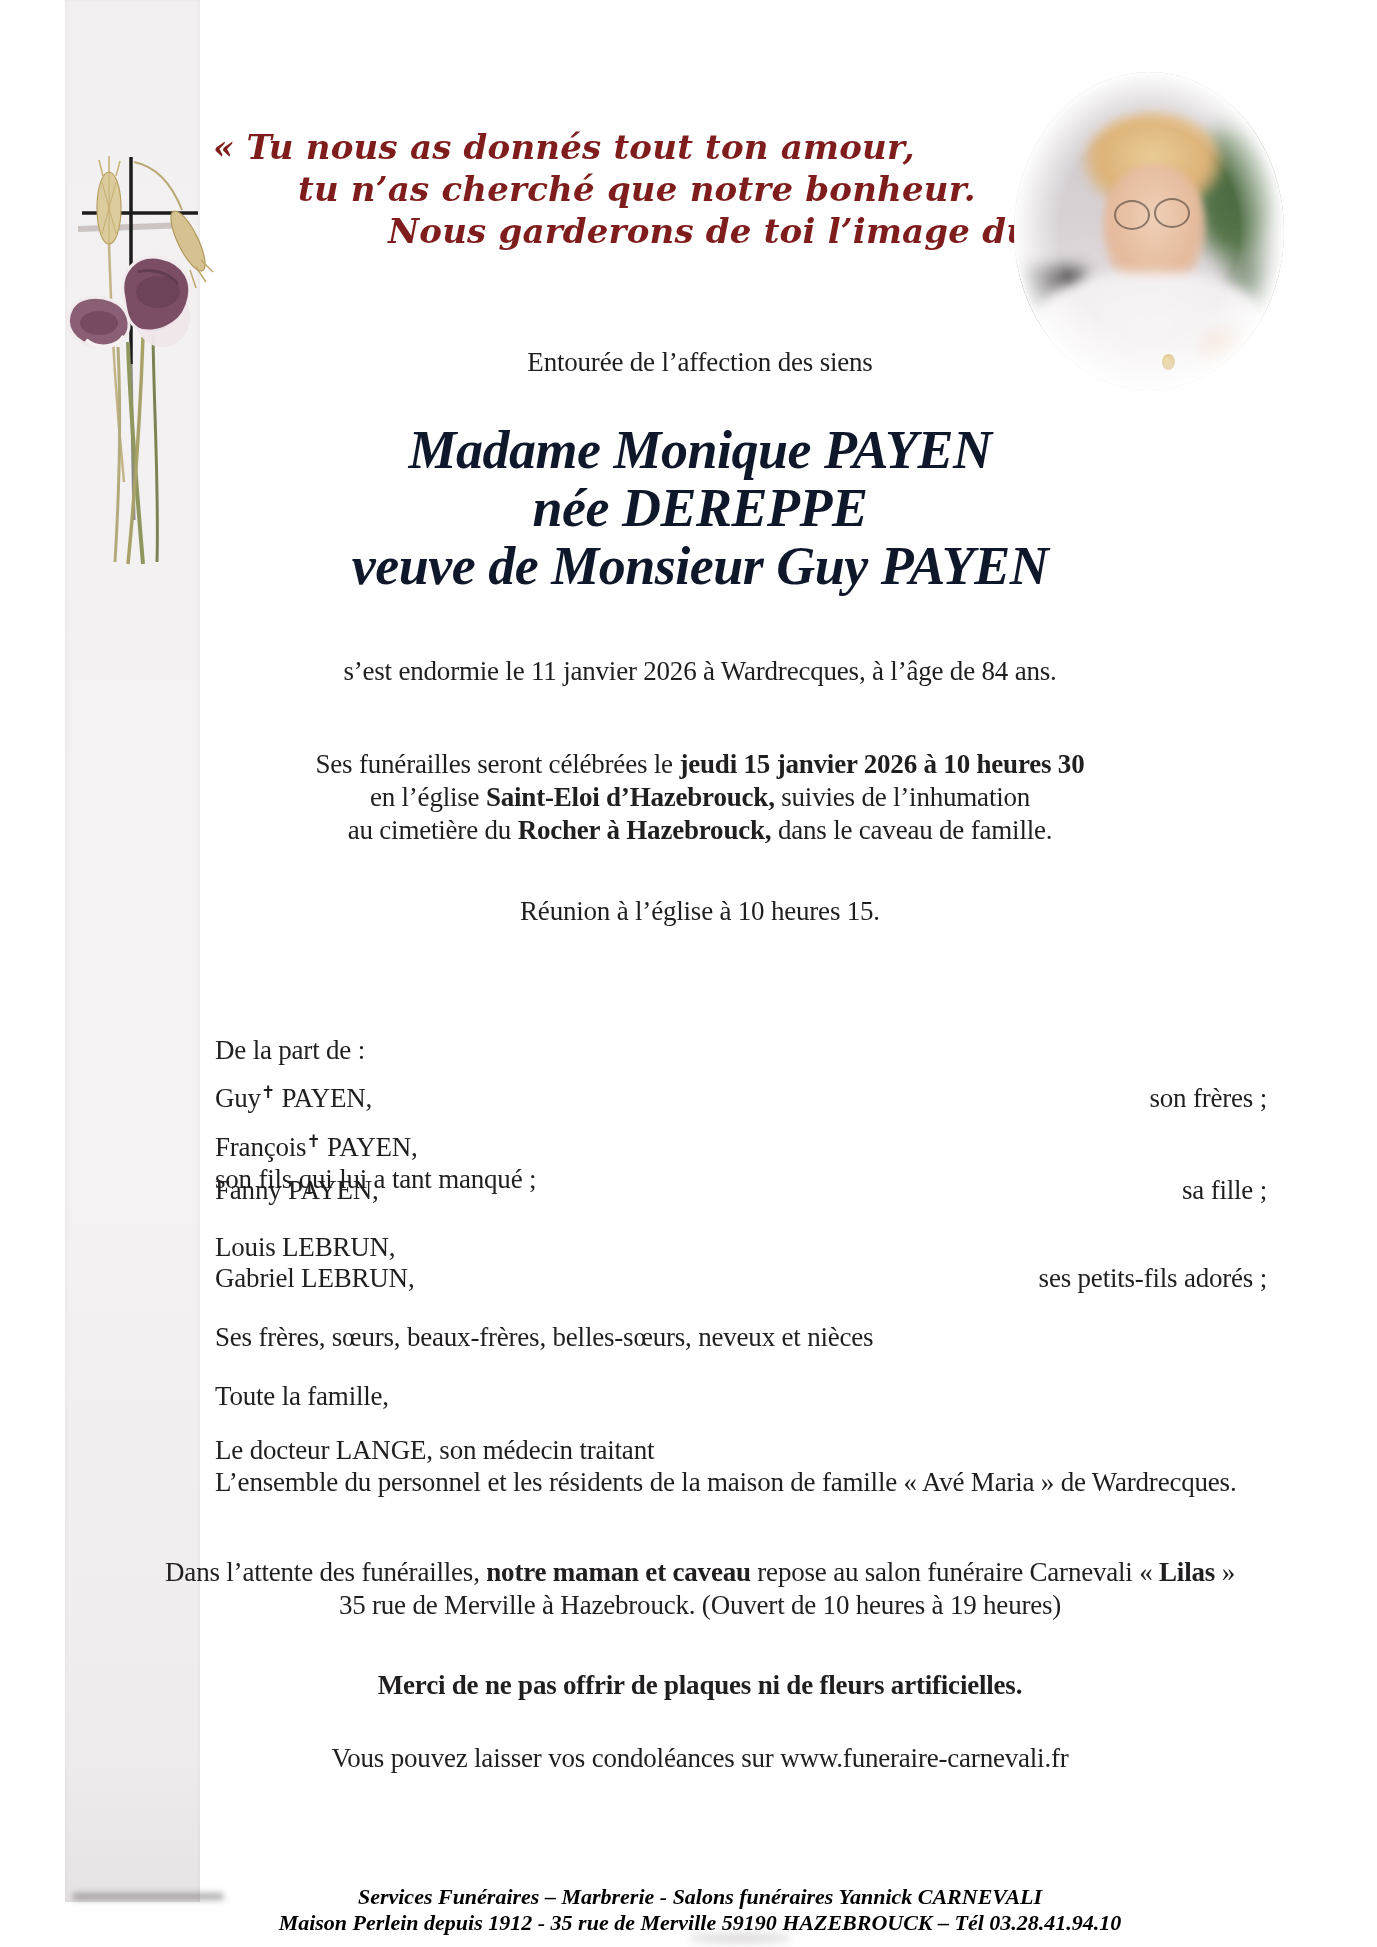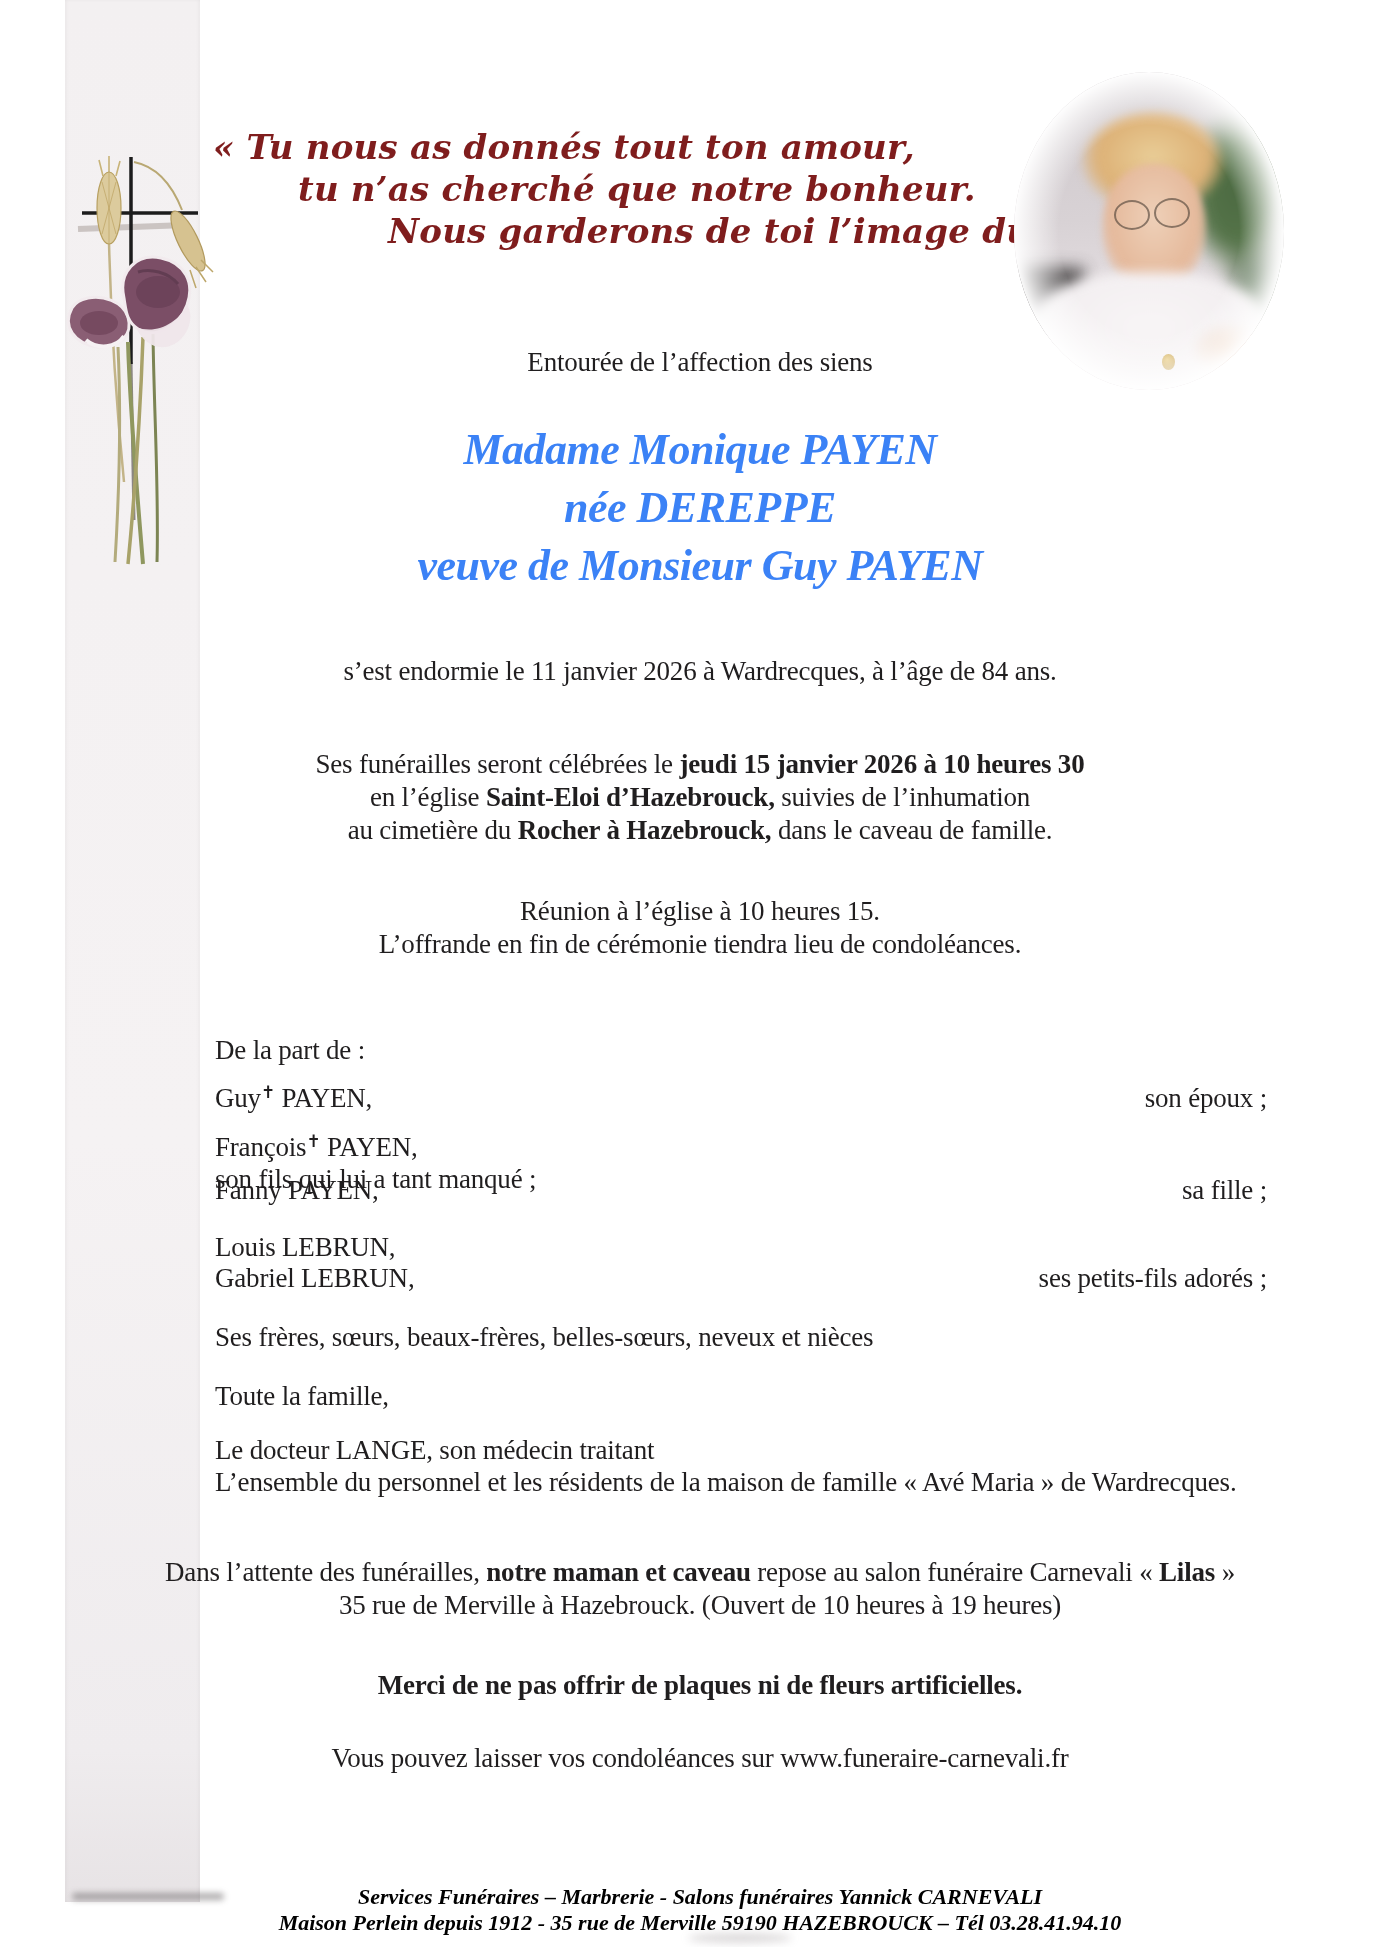--- a/index.html
+++ b/index.html
@@ -45,22 +45,22 @@
     background:radial-gradient(ellipse,#e9c6ab 0%,rgba(233,198,171,0) 80%);}
   .ph-brooch{left:148px;top:282px;width:13px;height:16px;border-radius:50%;
     background:radial-gradient(circle at 40% 35%,#e4c26a,#b4882e);}
   .ph-vignette{left:-6px;top:-6px;width:282px;height:330px;
     background:radial-gradient(ellipse 50% 50% at 50% 50%,rgba(255,255,255,0) 64%,rgba(255,255,255,.55) 82%,#ffffff 97%);}
 
   
   .center{position:absolute;left:150px;width:1100px;text-align:center;}
   .body-text{font-size:27px;line-height:33px;letter-spacing:-0.2px;}
   .intro{top:346px;}
-  .title-block{top:421px;font-size:44px;line-height:58px;font-weight:bold;font-style:italic;
-    color:#3b82f6;letter-spacing:-0.5px;}
+  .title-block{top:421px;font-size:54px;line-height:58px;font-weight:bold;font-style:italic;
+    color:#0f172a;letter-spacing:-0.5px;}
   .death-line{top:655px;}
   .funeral-block{top:748px;}
   .reunion-block{top:895px;}
   .repose-block{top:1556px;}
   .no-flowers{top:1669px;font-weight:bold;}
   .condolences{top:1742px;}
   .footer{top:1884px;font-size:22px;line-height:26px;font-weight:bold;font-style:italic;color:#000000;}
   .b{font-weight:bold;}
 
   
@@ -142,30 +142,29 @@
   <div class="center body-text death-line">s’est endormie le 11 janvier 2026 à Wardrecques, à l’âge de 84 ans.</div>
 
   <div class="center body-text funeral-block">
     <div><span>Ses funérailles seront célébrées le </span><span class="b">jeudi 15 janvier 2026 à 10 heures 30</span></div>
     <div><span>en l’église </span><span class="b">Saint-Eloi d’Hazebrouck,</span><span> suivies de l’inhumation</span></div>
     <div><span>au cimetière du </span><span class="b">Rocher à Hazebrouck,</span><span> dans le caveau de famille.</span></div>
   </div>
 
   <div class="center body-text reunion-block">
     <div>Réunion à l’église à 10 heures 15.</div>
-    <div>L’offrande en fin de cérémonie tiendra lieu de condoléances.</div>
   </div>
 
   <div class="lrow y-header">
     <span class="left">De la part de :</span>
   </div>
 
   <div class="lrow y-guy">
     <span class="left"><span>Guy</span><sup class="cross">✝</sup><span> PAYEN,</span></span>
-    <span class="right">son époux ;</span>
+    <span class="right">son frères ;</span>
   </div>
 
   <div class="lrow y-francois">
     <span class="left"><span>François</span><sup class="cross">✝</sup><span> PAYEN,</span></span>
     <span class="right">son fils qui lui a tant manqué ;</span>
   </div>
 
   <div class="lrow y-fanny">
     <span class="left">Fanny PAYEN,</span>
     <span class="right">sa fille ;</span>

